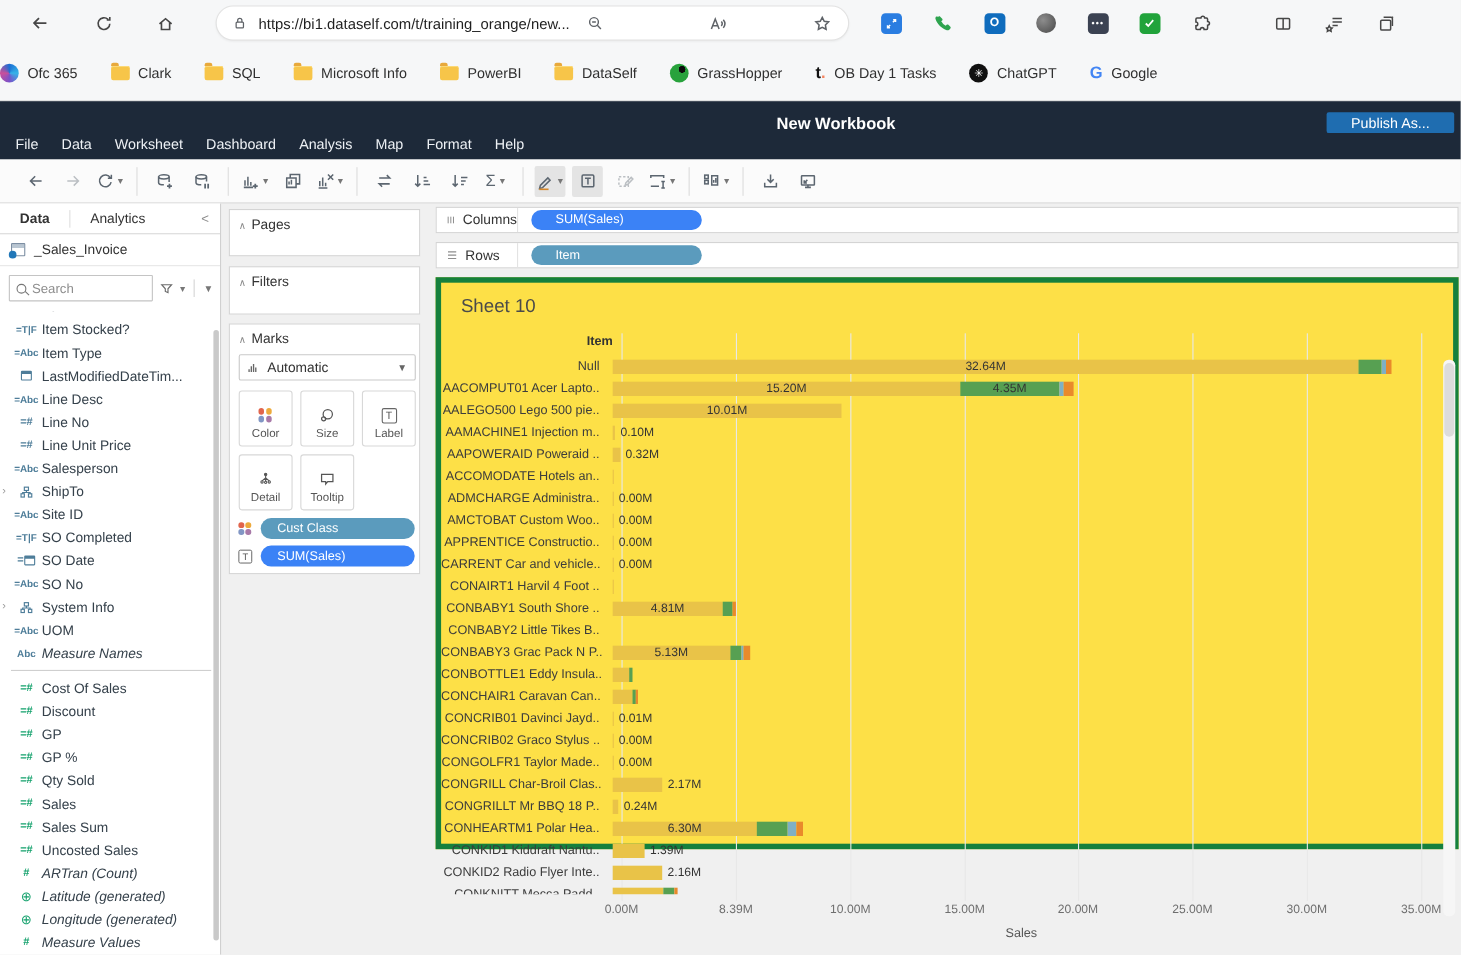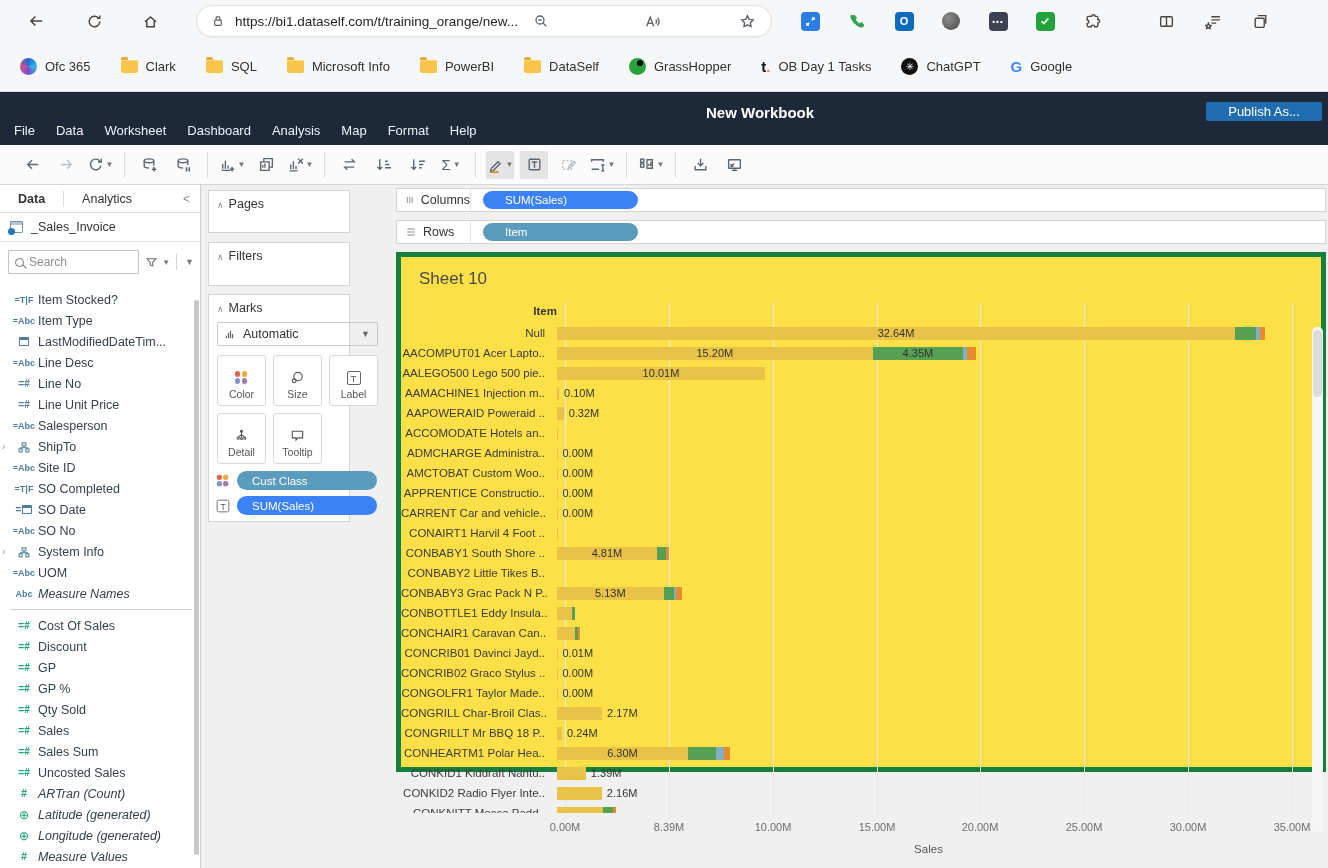--- a/index.html
+++ b/index.html
@@ -11,21 +11,21 @@
   #nav-row { position:absolute; top:0; left:0; right:0; height:42px; }
   .navbtn { position:absolute; top:7px; width:28px; height:28px; display:flex; align-items:center; justify-content:center; border-radius:4px; color:#474747; }
   #addr { position:absolute; left:196px; top:5px; width:576px; height:32px; background:#ffffff; border:1px solid #e2e2e2; border-radius:16px; box-shadow:0 1px 2px rgba(0,0,0,.05); display:flex; align-items:center; }
   #addr .url { font-size:13.5px; color:#1f1f1f; margin-left:10px; flex:1; white-space:nowrap; overflow:hidden; }
   .addr-ic { position:absolute; top:7px; width:20px; height:20px; display:flex; align-items:center; justify-content:center; color:#5f6368; }
   #ext-row { position:absolute; top:7px; left:800px; right:4px; height:28px; display:flex; align-items:center; gap:27px; }
   .ext { width:20px; height:20px; display:flex; align-items:center; justify-content:center; flex:none; }
   .tile { width:19px; height:19px; border-radius:4px; display:flex; align-items:center; justify-content:center; color:#fff; font-size:10px; font-weight:bold; }
   .vdiv { width:1px; height:18px; background:#d4d4d4; flex:none; }
   
-  #bookmarks { position:absolute; top:42px; left:0; right:0; height:49px; display:flex; align-items:center; padding-left:20px; gap:30px; }
+  #bookmarks { position:absolute; top:42px; left:0; right:0; height:49px; display:flex; align-items:center; gap:30px; }
   .bm { display:flex; align-items:center; gap:8px; font-size:13px; color:#303030; white-space:nowrap; }
   .folder { width:17px; height:13px; background:#f7c549; border-radius:2px; position:relative; box-shadow:inset 0 1px 0 #fbd977; }
   .folder::before { content:""; position:absolute; top:-3px; left:0; width:7px; height:3px; background:#e8a93c; border-radius:2px 2px 0 0; }
   .circ { width:17px; height:17px; border-radius:50%; }
 
   
   #tab-header { position:absolute; top:92px; left:0; width:1328px; height:53px; background:#1d2939; }
   #menus { position:absolute; left:14px; bottom:7px; display:flex; gap:21px; }
   #menus span { font-size:13px; color:#eef1f5; }
   #wb-title { position:absolute; left:706px; top:12px; font-size:15px; font-weight:bold; color:#ffffff; }
@@ -61,21 +61,21 @@
   .frow .chev { position:absolute; left:2px; color:#9a9a9a; font-size:10px; }
   .ficon { width:28px; flex:none; display:flex; justify-content:center; align-items:center; font-weight:bold; }
   .ficon.dim { color:#4e7d99; } .ficon.mea { color:#18a36f; }
   .ftext { font-size:9px; letter-spacing:0; white-space:nowrap; }
   .fname.it { font-style:italic; }
   .fdivider { height:1px; background:#cfcfcf; margin:5px 8px 5px 10px; }
   .cal { width:10px; height:9px; border:1.2px solid currentColor; border-top-width:3px; border-radius:1px; }
   #dp-scroll { position:absolute; right:1px; top:115px; width:5px; height:555px; background:#c9c9c9; border-radius:3px; }
 
   
-  .card { position:absolute; left:208px; width:142px; background:#fff; border:1px solid #d4d4d4; }
+  .card { position:absolute; left:208px; width:174px; background:#fff; border:1px solid #d4d4d4; }
   .card-h { font-size:12.5px; color:#333; padding:6px 0 0 8px; }
   .card-h .cv { color:#8a8a8a; font-size:9px; margin-right:5px; }
   #card-pages { top:190px; height:43px; }
   #card-filters { top:242px; height:44px; }
   #card-marks { top:294px; height:228px; }
   #marks-dd { position:absolute; left:8px; top:27px; width:161px; height:24px; border:1px solid #c9c9c9; border-radius:2px; display:flex; align-items:center; padding-left:6px; gap:6px; font-size:12.5px; color:#333; }
   #marks-dd .dd-caret { margin-left:auto; margin-right:7px; color:#666; font-size:9px; }
   .mbtn { position:absolute; width:49px; height:51px; border:1px solid #d8d8d8; border-radius:3px; background:#fff; display:flex; flex-direction:column; align-items:center; justify-content:flex-end; padding-bottom:5px; gap:3px; font-size:10.5px; color:#565656; }
   .dots4 { width:14px; height:14px; display:grid; grid-template-columns:7px 7px; }
   .dots4 i { width:5.5px; height:5.5px; border-radius:50%; }

